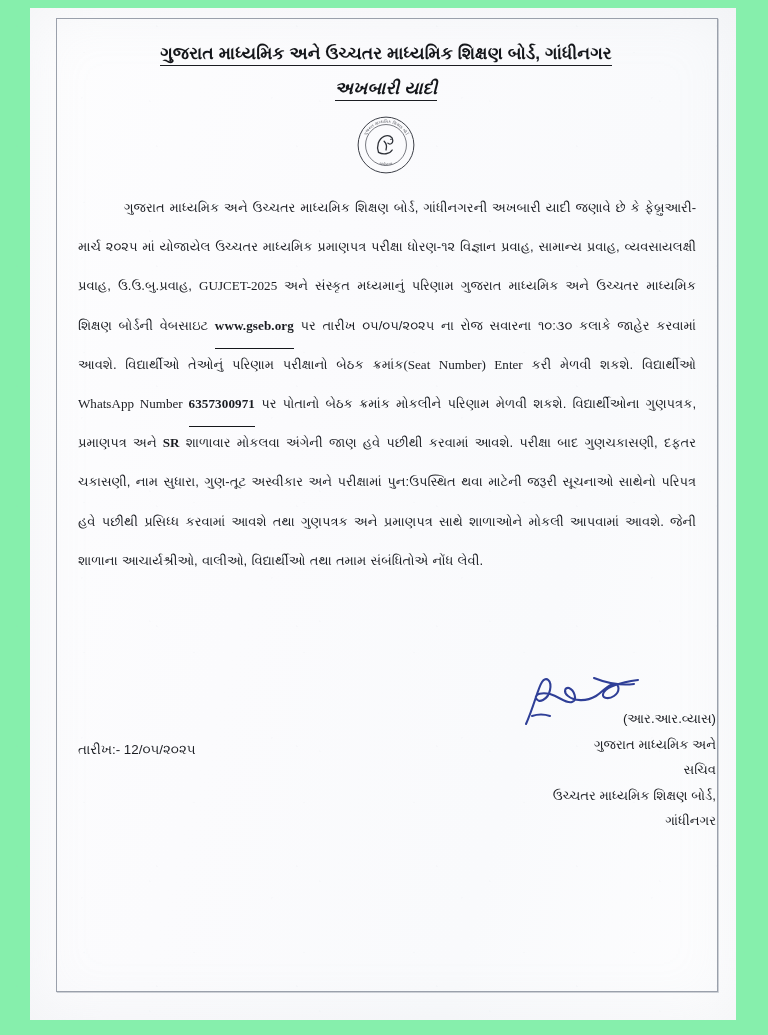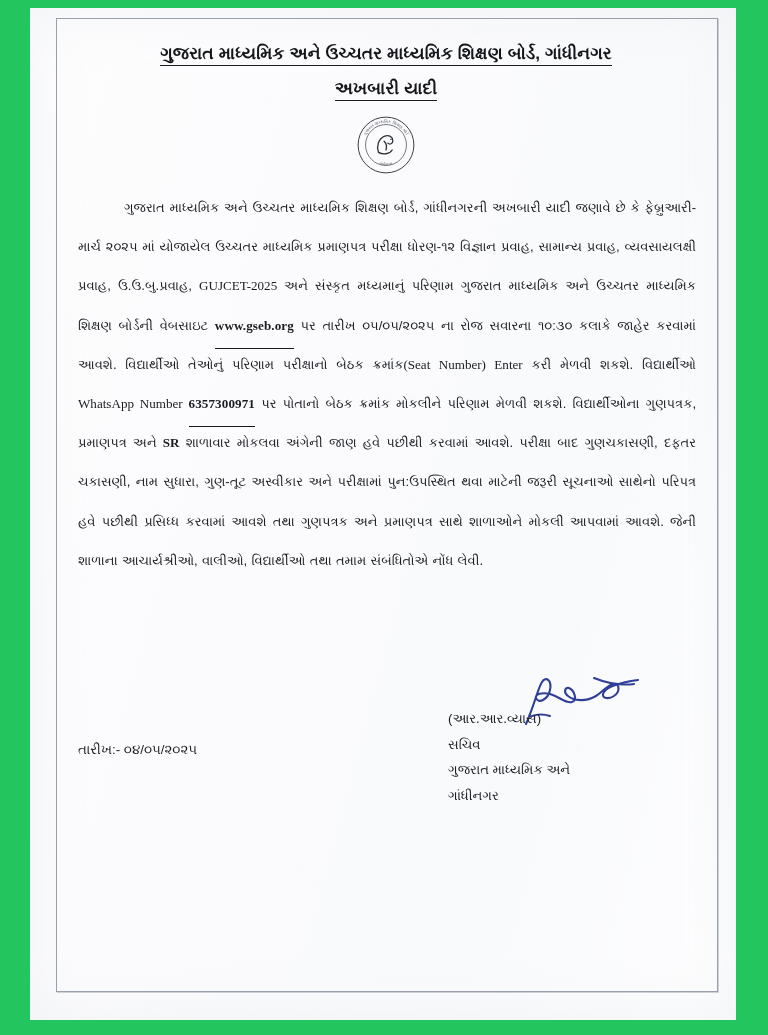--- a/index.html
+++ b/index.html
@@ -16,21 +16,21 @@
     color: #17181c;
     -webkit-font-smoothing: antialiased;
   }
 
   
   #scan-page {
     position: absolute;
     left: 0; top: 0;
     width: 768px;
     height: 1035px;
-    background: #22c55e;
+    background: #86efac;
   }
 
   
   #paper-sheet {
     position: absolute;
     left: 30px;
     top: 8px;
     width: 706px;
     height: 1012px;
     background:
@@ -92,20 +92,21 @@
     border-bottom: 1.5px solid #1b1d22;
     padding-bottom: 2px;
   }
   #title-sub {
     position: absolute;
     left: 28px;
     top: 57px;
     width: 604px;
     font-size: 17.2px;
     line-height: 26px;
+    font-style: italic;
   }
   #title-sub span.ul {
     border-bottom: 1.5px solid #1b1d22;
     padding-bottom: 2px;
   }
 
   
   #emblem {
     position: absolute;
     left: 50%;
@@ -147,21 +148,21 @@
     line-height: 27px;
     color: #1a1c21;
   }
 
   
   #footer-right {
     position: absolute;
     left: 392px;
     top: 688px;
     width: 268px;
-    text-align: left;
+    text-align: right;
     font-size: 13.2px;
     line-height: 25.5px;
     color: #1a1c21;
   }
 
   #signature-mark {
     position: absolute;
     left: 452px;
     top: 654px;
     width: 150px;
@@ -209,36 +210,37 @@
         </g>
         <circle cx="58" cy="41" r="1.1" fill="#2e3138"></circle>
       </svg>
     </div>
 
     <div id="body-text">
       <span class="indent"></span><span>ગુજરાત માધ્યમિક અને ઉચ્ચતર માધ્યમિક શિક્ષણ બોર્ડ, ગાંધીનગરની અખબારી યાદી જણાવે છે કે ફેબ્રુઆરી-માર્ચ ૨૦૨૫ માં યોજાયેલ ઉચ્ચતર માધ્યમિક પ્રમાણપત્ર પરીક્ષા ધોરણ-૧૨ વિજ્ઞાન પ્રવાહ, સામાન્ય પ્રવાહ, વ્યવસાયલક્ષી પ્રવાહ, ઉ.ઉ.બુ.પ્રવાહ, </span><span class="lat">GUJCET-2025</span><span> અને સંસ્કૃત મધ્યમાનું પરિણામ ગુજરાત માધ્યમિક અને ઉચ્ચતર માધ્યમિક શિક્ષણ બોર્ડની વેબસાઇટ </span><span class="bold-ul lat">www.gseb.org</span><span> પર તારીખ ૦૫/૦૫/૨૦૨૫ ના રોજ સવારના ૧૦:૩૦ કલાકે જાહેર કરવામાં આવશે. વિદ્યાર્થીઓ તેઓનું પરિણામ પરીક્ષાનો બેઠક ક્રમાંક</span><span class="lat">(Seat Number) Enter</span><span> કરી મેળવી શકશે. વિદ્યાર્થીઓ </span><span class="lat">WhatsApp Number</span><span class="lat">&nbsp;</span><span class="bold-ul lat">6357300971</span><span> પર પોતાનો બેઠક ક્રમાંક મોકલીને પરિણામ મેળવી શકશે. વિદ્યાર્થીઓના ગુણપત્રક, પ્રમાણપત્ર અને </span><span class="lat lat-b">SR</span><span> શાળાવાર મોકલવા અંગેની જાણ હવે પછીથી કરવામાં આવશે. પરીક્ષા બાદ ગુણચકાસણી, દફતર ચકાસણી, નામ સુધારા, ગુણ-તૂટ અસ્વીકાર અને પરીક્ષામાં પુન:ઉપસ્થિત થવા માટેની જરૂરી સૂચનાઓ સાથેનો પરિપત્ર હવે પછીથી પ્રસિધ્ધ કરવામાં આવશે તથા ગુણપત્રક અને પ્રમાણપત્ર સાથે શાળાઓને મોકલી આપવામાં આવશે. જેની શાળાના આચાર્યશ્રીઓ, વાલીઓ, વિદ્યાર્થીઓ તથા તમામ સંબંધિતોએ નોંધ લેવી.</span>
     </div>
 
     <div id="footer-left">
-      <div>તારીખ:- ૦૪/૦૫/૨૦૨૫</div>
+      <div>તારીખ:- 12/૦૫/૨૦૨૫</div>
     </div>
 
     <div id="signature-mark">
       <svg viewBox="0 0 150 56" width="150" height="56" aria-hidden="true">
         <g fill="none" stroke="#2f3f97" stroke-width="2.1" stroke-linecap="round" stroke-linejoin="round">
           <path d="M18 52 C 26 34, 30 16, 34 10 C 38 4, 44 8, 42 18 C 40 28, 30 32, 28 26 C 27 22, 34 20, 42 22 C 52 25, 58 32, 64 30 C 70 28, 66 18, 61 16 C 57 15, 55 20, 60 24 C 66 29, 78 30, 88 24 C 96 19, 100 12, 106 12 C 112 12, 112 20, 106 24 C 100 28, 92 26, 96 20 C 100 14, 116 10, 130 8"></path>
           <path d="M86 6 C 96 10, 110 14, 126 12"></path>
           <path d="M24 44 C 30 42, 36 42, 42 44"></path>
         </g>
       </svg>
     </div>
 
     <div id="footer-right">
       <div>(આર.આર.વ્યાસ)</div>
+      <div>ગુજરાત માધ્યમિક અને</div>
       <div>સચિવ</div>
-      <div>ગુજરાત માધ્યમિક અને</div>
+      <div>ઉચ્ચતર માધ્યમિક શિક્ષણ બોર્ડ,</div>
       <div>ગાંધીનગર</div>
     </div>
 
   </div>
 
   <div id="scan-noise"></div>
 </div>
 
 </body></html>

